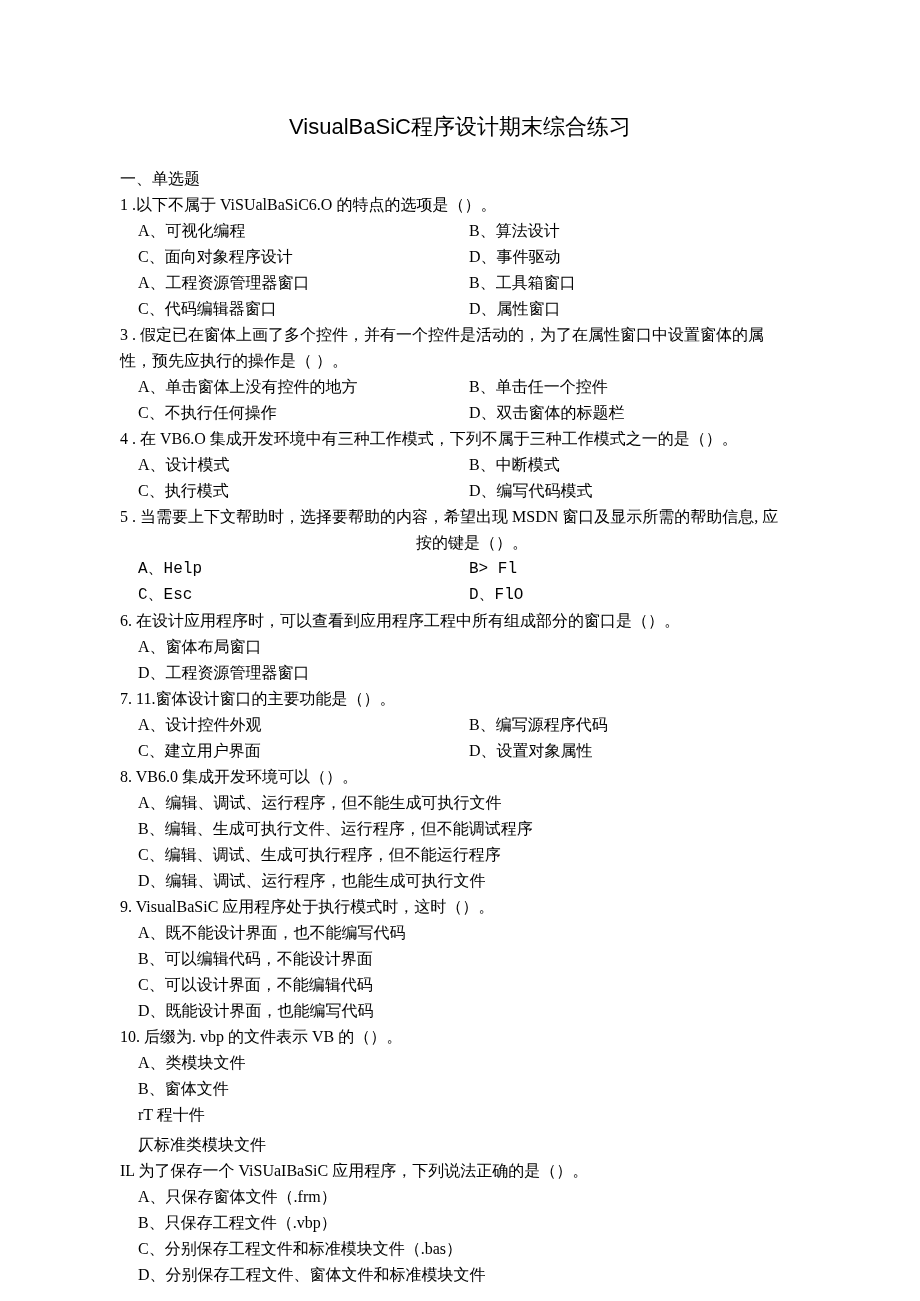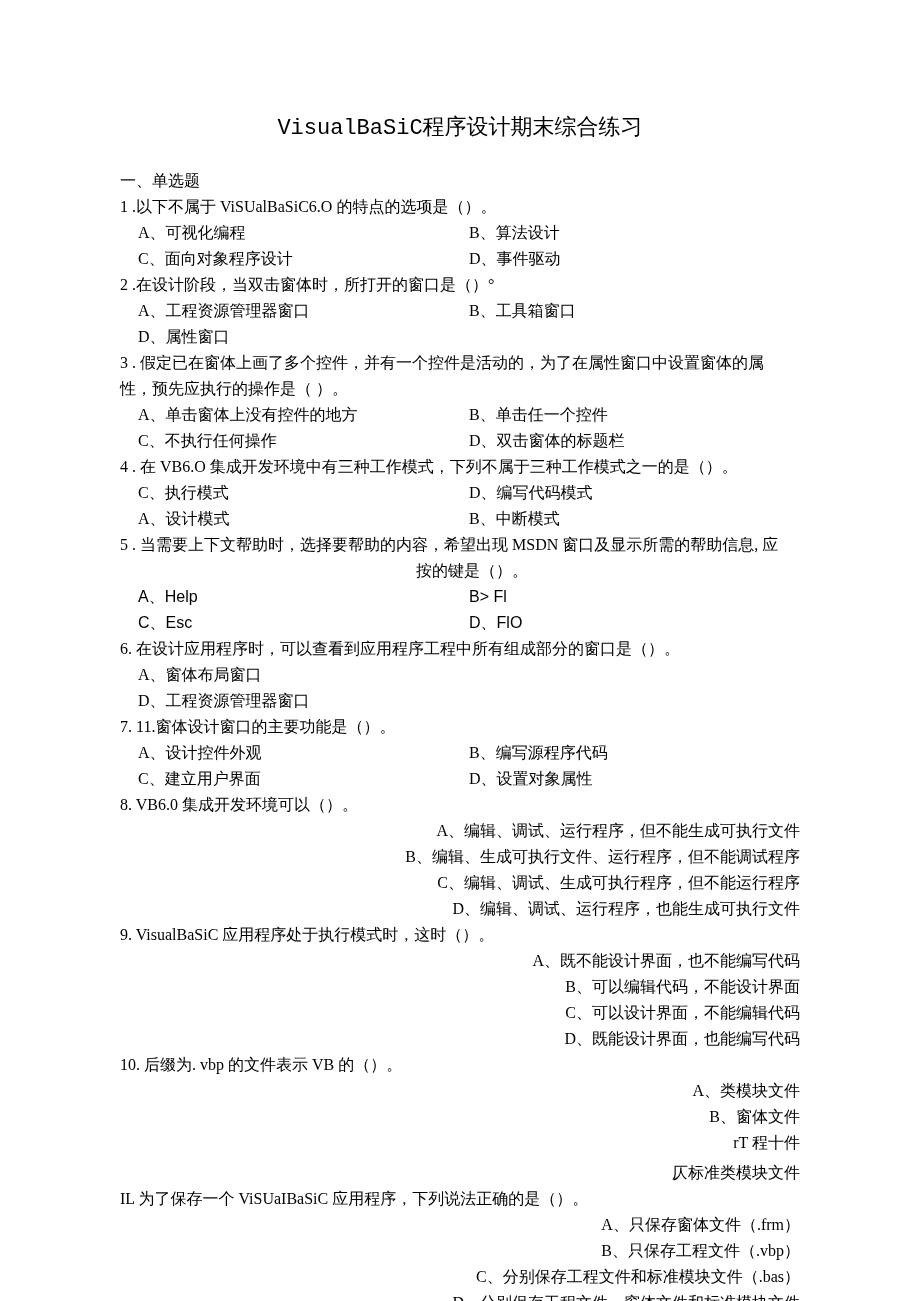--- a/index.html
+++ b/index.html
@@ -14,43 +14,42 @@
     width: 920px;
     min-height: 1301px;
     box-sizing: border-box;
     padding: 110px 120px 80px 120px;
   }
   .title {
     text-align: center;
     font-size: 22px;
     margin-bottom: 24px;
   }
-  .title .latin { font-family: Liberation Mono, monospace; }
+  .title .latin { font-family: Liberation Sans, sans-serif; }
   .section-heading {
     font-weight: normal;
     margin: 4px 0 2px 0;
   }
   .question {
     margin: 2px 0;
   }
   .stem {
     margin: 2px 0;
   }
   .row {
     display: flex;
     margin: 0 0 2px 18px;
   }
   .cell {
     flex: 1;
   }
   .single {
-    margin: 0 0 2px 36px;
-    text-align: right;
+    margin: 0 0 2px 18px;
   }
-  .latin { font-family: Liberation Sans, sans-serif; }
+  .latin { font-family: Liberation Mono, monospace; }
 </style>
 </head>
 <body>
 
 <div class="page">
   <div class="title">
     <span class="latin">VisualBaSiC</span><span>程序设计期末综合练习</span>
   </div>
 
   <div class="section-heading">一、单选题</div>
@@ -61,52 +60,52 @@
       <div class="cell">A、可视化编程</div>
       <div class="cell">B、算法设计</div>
     </div>
     <div class="row">
       <div class="cell">C、面向对象程序设计</div>
       <div class="cell">D、事件驱动</div>
     </div>
   </div>
 
   <div class="question">
-    <div class="stem">2   .在设计阶段，当双击窗体时，所打开的窗口是（）°</div>
     <div class="row">
       <div class="cell">A、工程资源管理器窗口</div>
       <div class="cell">B、工具箱窗口</div>
     </div>
     <div class="row">
+      <div class="cell">C、代码编辑器窗口</div>
       <div class="cell">D、属性窗口</div>
     </div>
   </div>
 
   <div class="question">
     <div class="stem">3   . 假定已在窗体上画了多个控件，并有一个控件是活动的，为了在属性窗口中设置窗体的属</div>
     <div class="stem">性，预先应执行的操作是（       ）。</div>
     <div class="row">
       <div class="cell">A、单击窗体上没有控件的地方</div>
       <div class="cell">B、单击任一个控件</div>
     </div>
     <div class="row">
       <div class="cell">C、不执行任何操作</div>
       <div class="cell">D、双击窗体的标题栏</div>
     </div>
   </div>
 
   <div class="question">
     <div class="stem">4   . 在 VB6.O 集成开发环境中有三种工作模式，下列不属于三种工作模式之一的是（）。</div>
     <div class="row">
+      <div class="cell">A、设计模式</div>
+      <div class="cell">B、中断模式</div>
+    </div>
+    <div class="row">
       <div class="cell">C、执行模式</div>
       <div class="cell">D、编写代码模式</div>
-    </div>
-    <div class="row">
-      <div class="cell">A、设计模式</div>
-      <div class="cell">B、中断模式</div>
     </div>
   </div>
 
   <div class="question">
     <div class="stem">5  . 当需要上下文帮助时，选择要帮助的内容，希望出现 MSDN 窗口及显示所需的帮助信息, 应</div>
     <div class="stem" style="margin-left:24px;text-align:center;">按的键是（）。</div>
     <div class="row">
       <div class="cell latin">A、Help</div>
       <div class="cell latin">B&gt;   Fl</div>
     </div>

